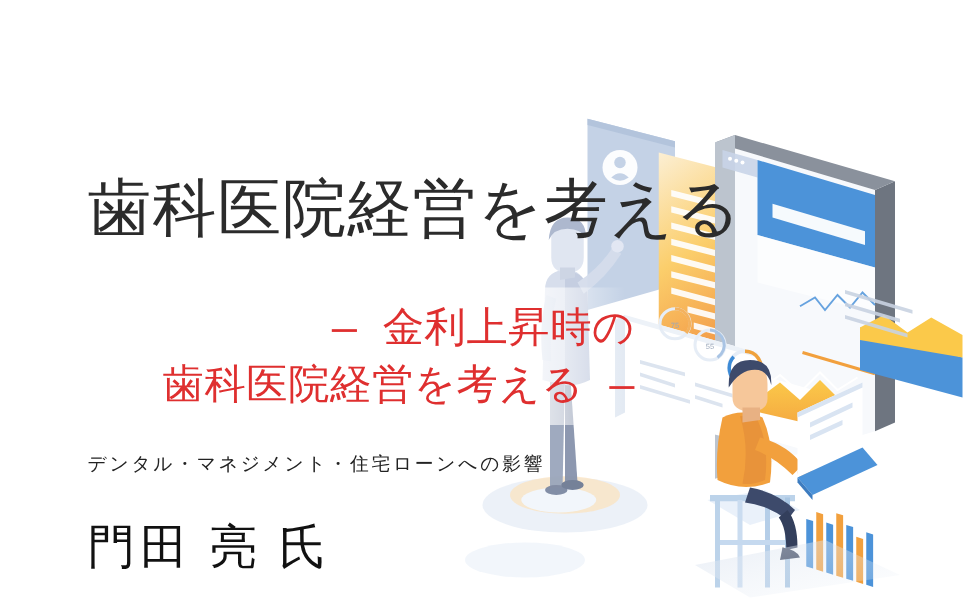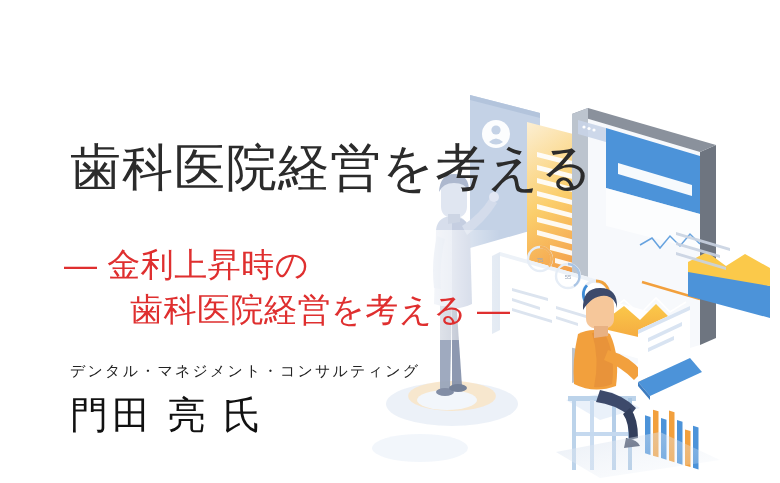--- a/index.html
+++ b/index.html
@@ -51,44 +51,45 @@
   }
 
   .subtitle {
     position: absolute;
     left: 64px;
     top: 243px;
     color: #df2f2f;
     font-size: 33px;
     line-height: 1.35;
     letter-spacing: 0.5px;
-    font-family: Liberation Sans, sans-serif;
+    font-family: Liberation Mono, monospace;
     white-space: nowrap;
     font-weight: 400;
+    text-align: right;
   }
   .subtitle .line2 {
     display: block;
     padding-left: 66px;
   }
 
   .org-line {
     position: absolute;
     left: 70px;
     top: 362px;
     font-size: 15px;
     letter-spacing: 2.2px;
     color: #222222;
     font-family: "Liberation Serif", "DejaVu Serif", serif;
     white-space: nowrap;
   }
 
   .speaker-name {
     position: absolute;
     left: 70px;
-    top: 390px;
+    top: 412px;
     font-size: 38px;
     letter-spacing: 4px;
     color: #111111;
     font-family: "Liberation Serif", "DejaVu Serif", serif;
     white-space: nowrap;
   }
 </style>
 </head>
 <body>
 
@@ -311,19 +312,19 @@
 
   <div id="text-layer">
 
     <div class="title-main">歯科医院経営を考える</div>
 
     <div class="subtitle">
       <span class="line1">— 金利上昇時の</span>
       <span class="line2">歯科医院経営を考える —</span>
     </div>
 
-    <div class="org-line">デンタル・マネジメント・コンサルティング</div>
+    <div class="org-line">デンタル・マネジメント・住宅ローンへの影響</div>
 
     <div class="speaker-name">門田 亮 氏</div>
 
   </div>
 
 </div>
 
 </body></html>

